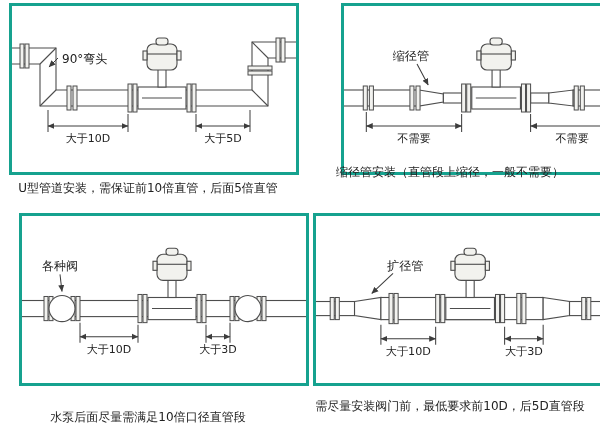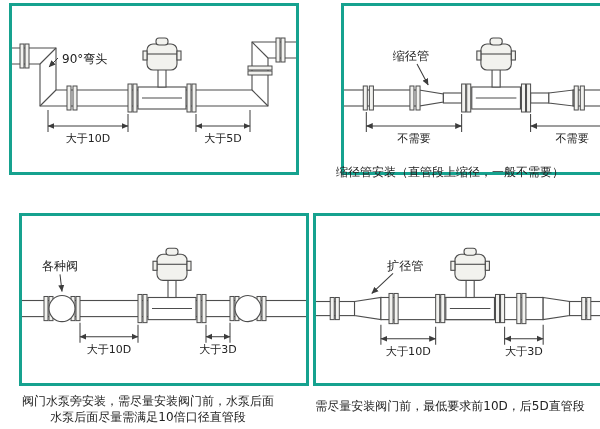--- a/index.html
+++ b/index.html
@@ -225,17 +225,18 @@
       </g>
       <g>
         <line class="dim" x1="186" y1="110" x2="186" y2="128"></line>
         <line class="dim" x1="224" y1="108" x2="224" y2="128"></line>
         <line class="dim" x1="186" y1="122" x2="224" y2="122" marker-start="url(#arr)" marker-end="url(#arr)"></line>
         <text x="205" y="138" text-anchor="middle">大于3D</text>
       </g>
     </svg>
   </div>
 
+  <p class="caption c-tl">U型管道安装，需保证前10倍直管，后面5倍直管</p>
   <p class="caption c-tr">缩径管安装（直管段上缩径，一般不需要）</p>
-  <p class="caption c-bl"><span>阀门水泵旁安装，需尽量安装阀门前，水泵后面</span><br><span>水泵后面尽量需满足10倍口径直管段</span></p>
+  <p class="caption c-bl"><br><span>水泵后面尽量需满足10倍口径直管段</span></p>
   <p class="caption c-br">需尽量安装阀门前，最低要求前10D，后5D直管段</p>
 
 </div>
 
 </body></html>

